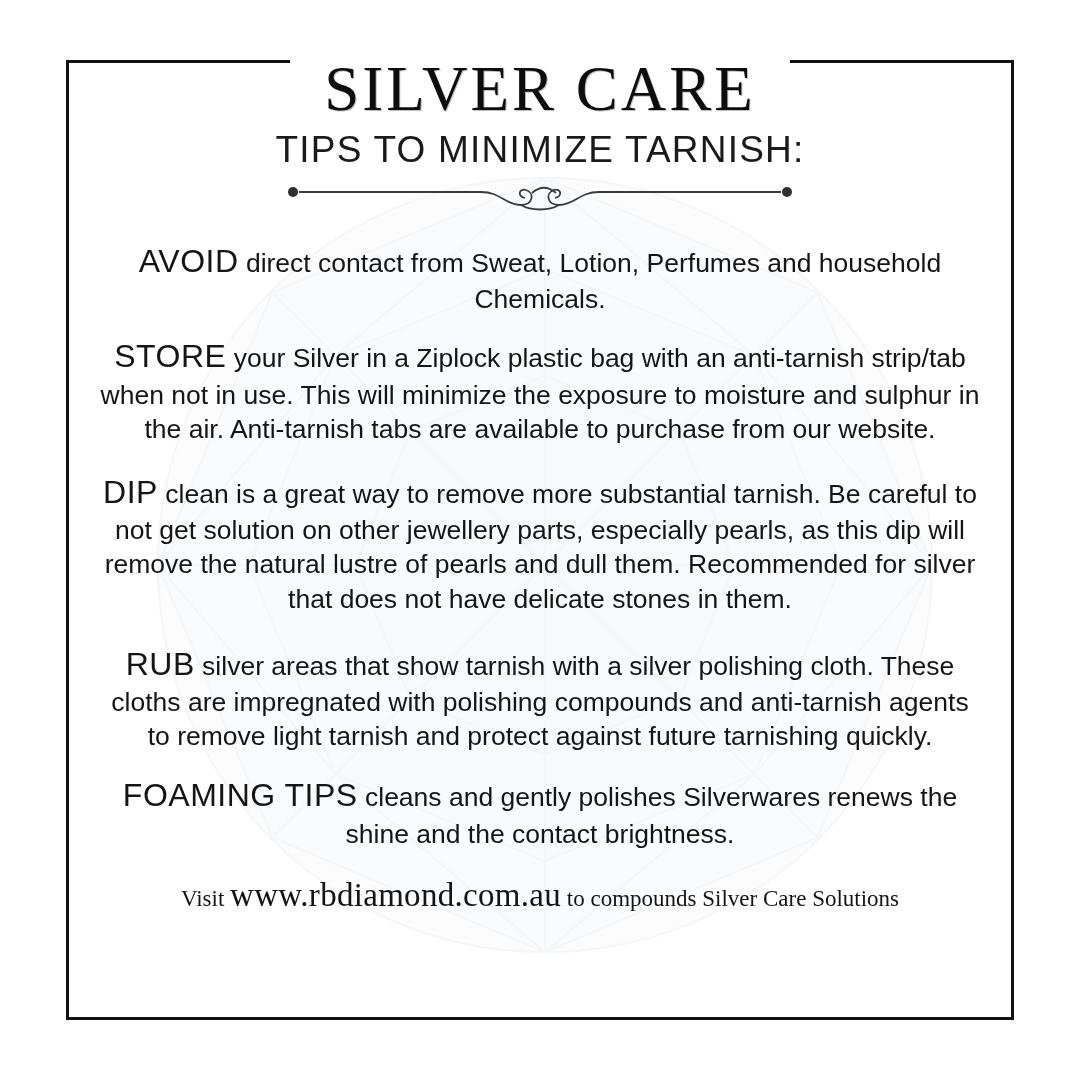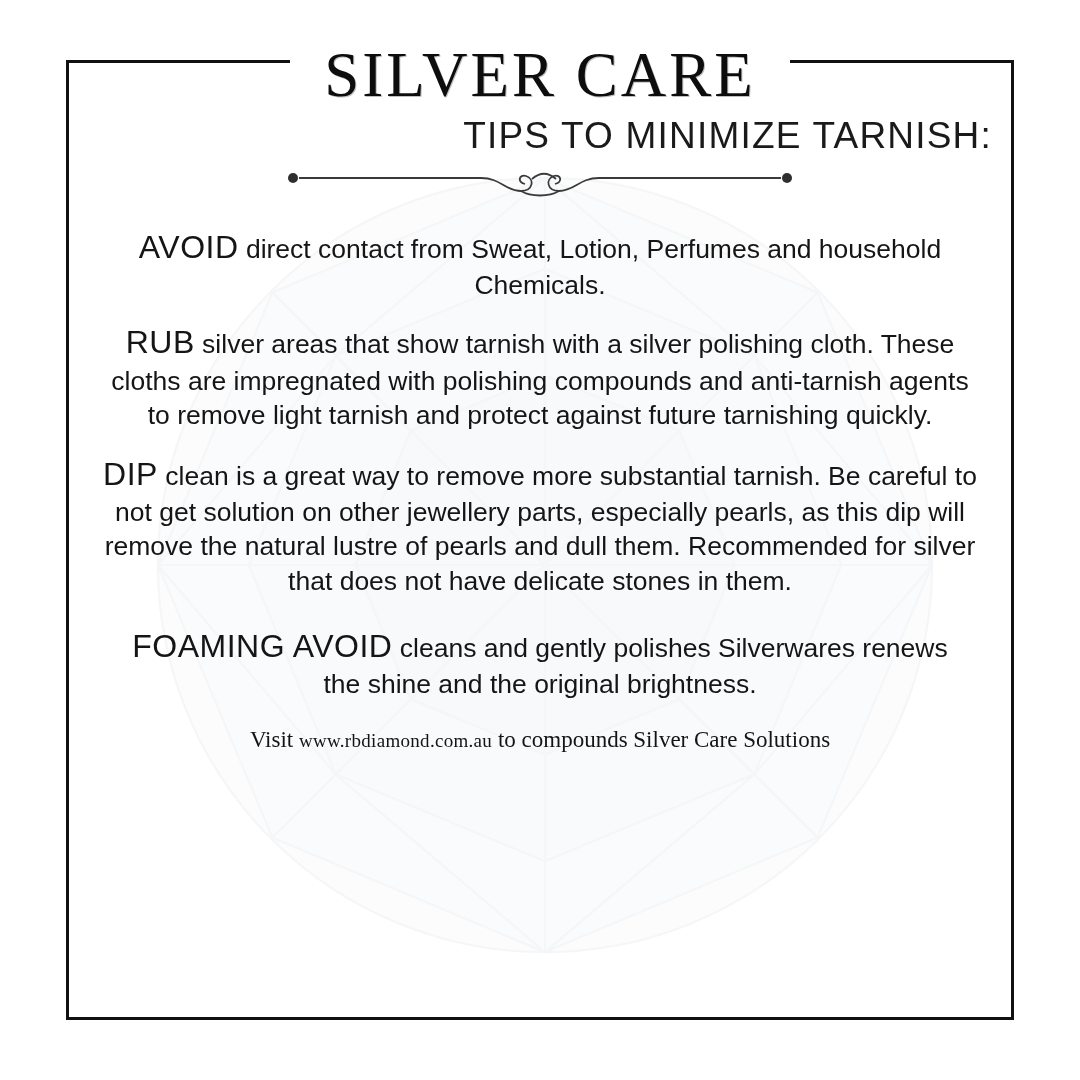--- a/index.html
+++ b/index.html
@@ -50,21 +50,21 @@
     left: 290px;
     top: 48px;
     width: 500px;
     height: 28px;
     background: #ffffff;
   }
 
   .content {
     position: absolute;
     left: 66px;
-    top: 26px;
+    top: 40px;
     width: 948px;
     height: 980px;
     box-sizing: border-box;
     padding: 0 22px;
     text-align: center;
   }
 
   .title {
     font-family: "Liberation Serif", serif;
     font-size: 63px;
@@ -76,21 +76,20 @@
     font-weight: 400;
   }
 
   .subtitle {
     font-family: "Liberation Sans", sans-serif;
     font-size: 37px;
     letter-spacing: 1.2px;
     color: #1a1a1a;
     margin: 8px 0 0 0;
     font-weight: 300;
-    text-align: right;
   }
 
   
   .divider {
     margin: 10px auto 0 auto;
     width: 510px;
     height: 34px;
     position: relative;
   }
 
@@ -120,21 +119,21 @@
   .tip.t-dip   { max-width: 900px; margin-bottom: 28px; }
   .tip.t-foam  { max-width: 850px; margin-bottom: 14px; }
 
   .footer {
     font-family: "Liberation Serif", serif;
     font-size: 23px;
     color: #141414;
     margin-top: 26px;
   }
   .footer .site {
-    font-size: 19px;
+    font-size: 33px;
     letter-spacing: 0.3px;
   }
 </style>
 </head>
 <body>
 
 <div class="card">
 
   <svg class="watermark" viewBox="0 0 400 400">
     <g stroke="#eceef0" stroke-width="1.1" fill="none">
@@ -196,31 +195,34 @@
       </svg>
     </div>
 
     <div class="tips">
 
       <p class="tip t-avoid">
         <span class="kw">AVOID</span><span> direct contact from Sweat, Lotion, Perfumes and household Chemicals.</span>
       </p>
 
 
+      <p class="tip t-store">
+        <span class="kw">STORE</span><span>  your Silver in a Ziplock plastic bag with an anti-tarnish strip/tab when not in use. This will minimize the exposure to moisture and sulphur in the air. Anti-tarnish tabs are available to purchase from our website.</span>
+      </p>
+
+      <p class="tip t-dip">
+        <span class="kw">DIP</span><span> clean is a great way to remove more substantial tarnish. Be careful to not get solution on other jewellery parts, especially pearls, as this dip will remove the natural lustre of pearls and dull them. Recommended for silver that does not have delicate stones in them.</span>
+      </p>
 
       <p class="tip t-rub">
         <span class="kw">RUB</span><span> silver areas that show tarnish with a silver polishing cloth. These cloths are impregnated with polishing compounds and anti-tarnish agents to remove light tarnish and protect against future tarnishing quickly.</span>
       </p>
 
-      <p class="tip t-dip">
-        <span class="kw">DIP</span><span> clean is a great way to remove more substantial tarnish. Be careful to not get solution on other jewellery parts, especially pearls, as this dip will remove the natural lustre of pearls and dull them. Recommended for silver that does not have delicate stones in them.</span>
-      </p>
-
       <p class="tip t-foam">
-        <span class="kw">FOAMING AVOID</span><span> cleans and gently polishes Silverwares renews the shine and the original brightness.</span>
+        <span class="kw">FOAMING TIPS</span><span> cleans and gently polishes Silverwares renews the shine and the contact brightness.</span>
       </p>
 
     </div>
 
     <p class="footer">
       <span>Visit </span><span class="site">www.rbdiamond.com.au</span><span> to compounds Silver Care Solutions</span>
     </p>
 
   </div>
 </div>

